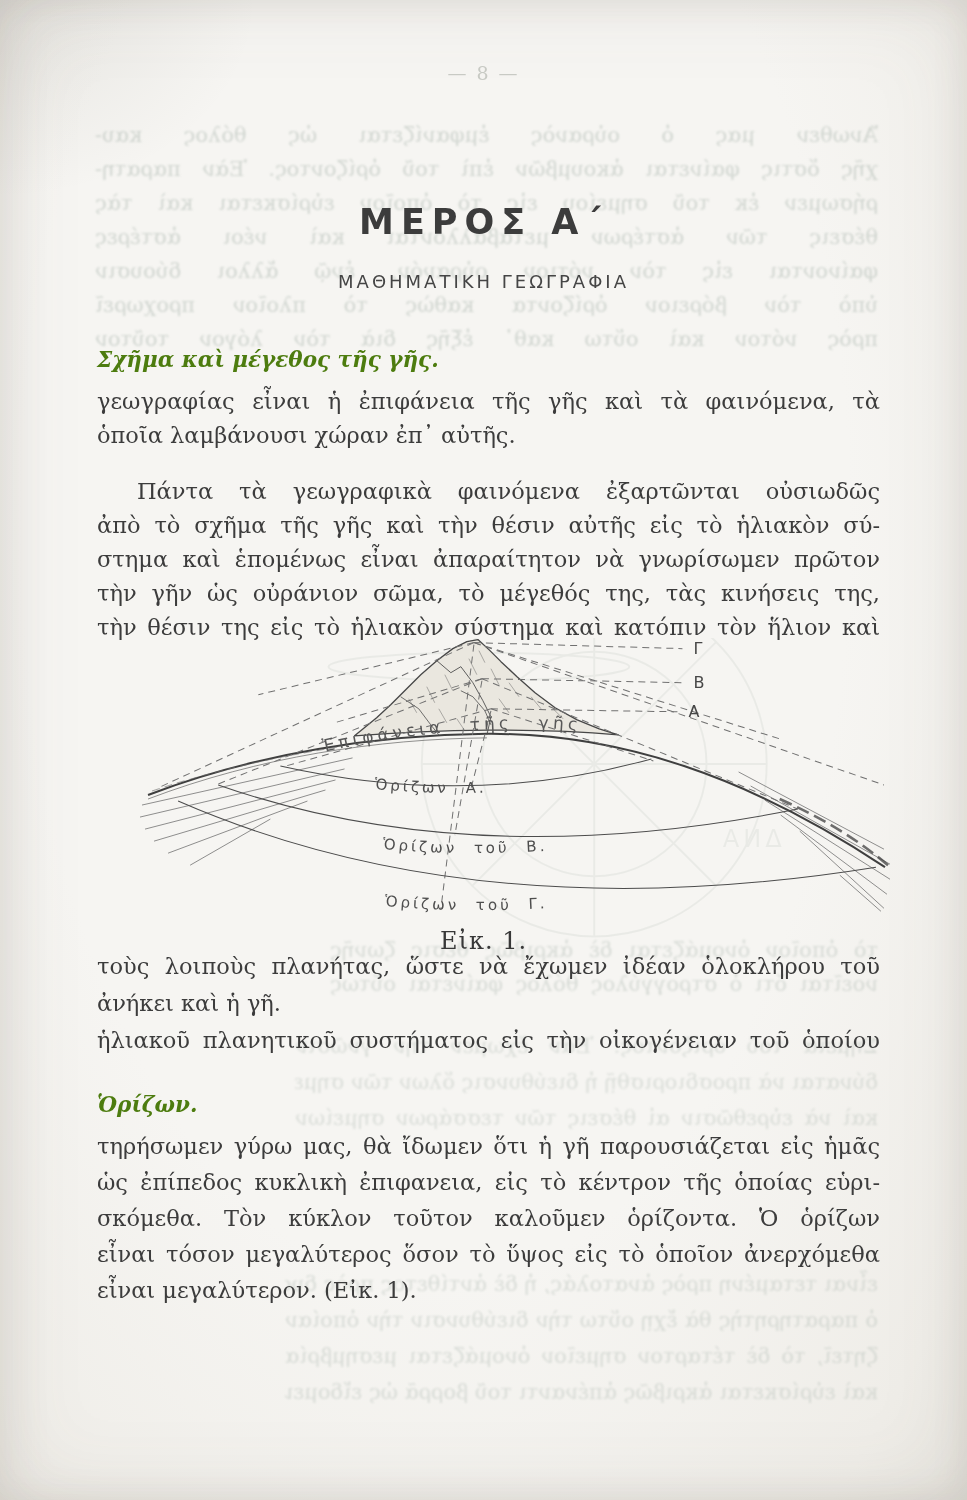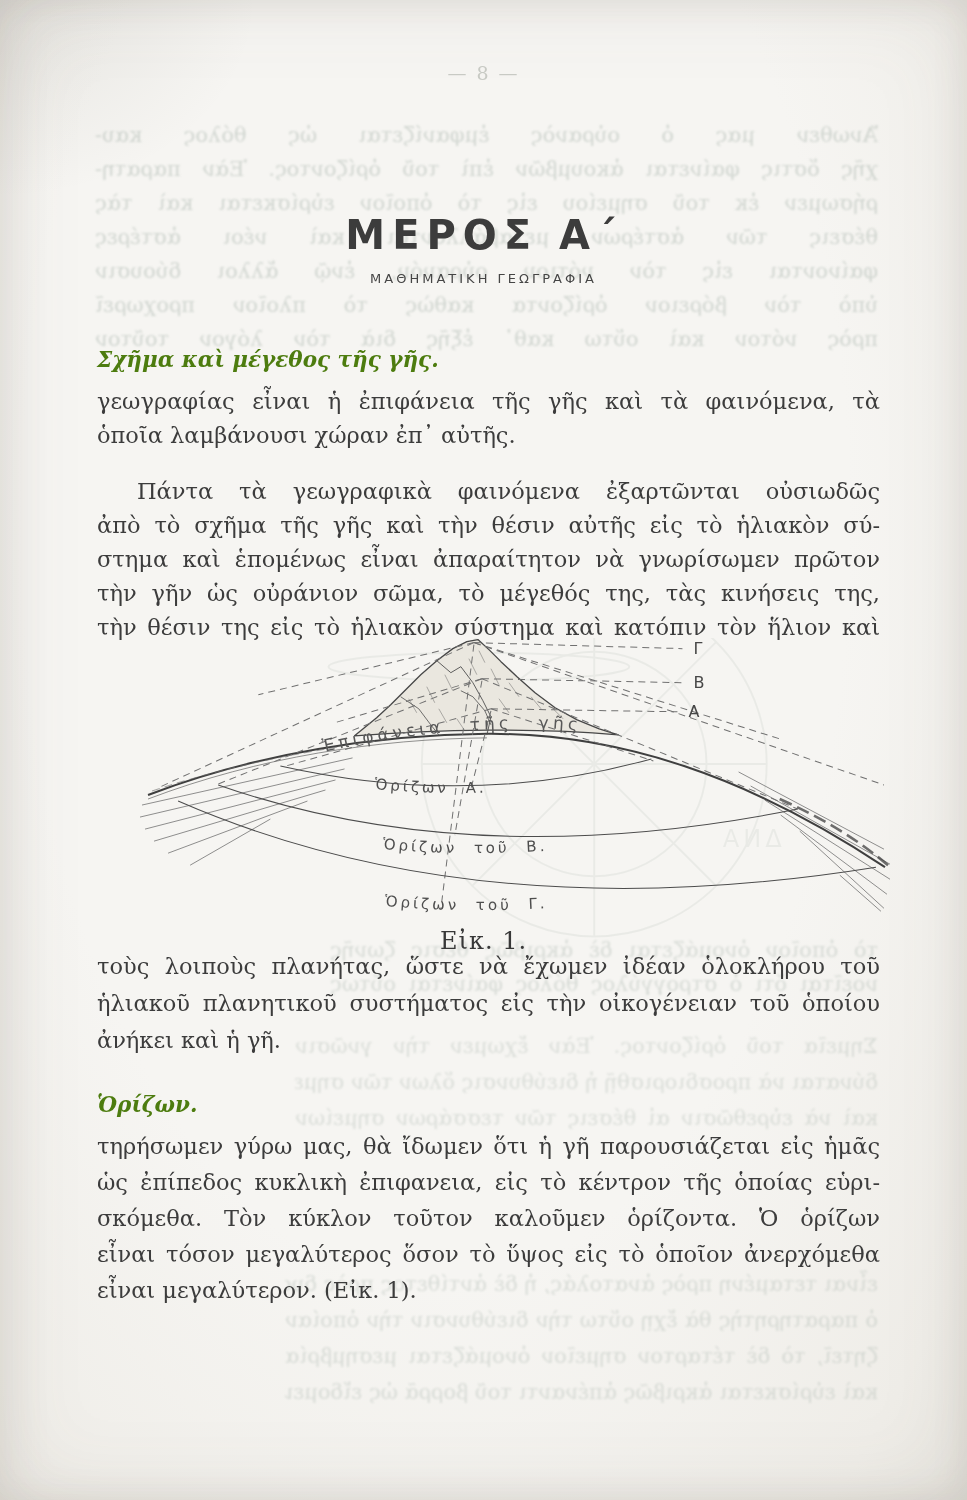--- a/index.html
+++ b/index.html
@@ -20,24 +20,24 @@
   .ghost .gline{text-align:justify;text-align-last:justify;white-space:nowrap;overflow:hidden;}
   .ghost-top{left:95px;top:118px;width:783px;opacity:.60;}
   .ghost-mid1{left:330px;top:933px;width:548px;opacity:.50;}
   .ghost-mid2{left:295px;top:1028px;width:583px;opacity:.45;line-height:36px;}
   .ghost-bottom{left:285px;top:1266px;width:593px;opacity:.48;line-height:36px;}
   .ghost-pageno{position:absolute;top:62px;left:0;width:100%;text-align:center;z-index:1;
     color:#c9cbc5;font-size:19px;letter-spacing:2px;filter:blur(.6px);}
 
   
   .content{position:absolute;inset:0;z-index:3;}
-  .part-title{position:absolute;top:212px;left:0;width:100%;text-align:center;
-    font-family:"DejaVu Sans", sans-serif;font-weight:700;font-size:40px;letter-spacing:7px;color:#3c3c3c;}
+  .part-title{position:absolute;top:202px;left:0;width:100%;text-align:center;
+    font-family:"DejaVu Sans", sans-serif;font-weight:700;font-size:35px;letter-spacing:7px;color:#3c3c3c;}
   .section-title{position:absolute;top:271px;left:0;width:100%;text-align:center;
-    font-family:"DejaVu Sans", sans-serif;font-weight:500;font-size:13px;letter-spacing:3px;color:#454545;}
+    font-family:"DejaVu Sans", sans-serif;font-weight:500;font-size:18px;letter-spacing:3px;color:#454545;}
   .run-head{position:absolute;left:97px;font-weight:700;font-style:italic;font-size:21.5px;color:#4d7c0f;margin:0;}
   .head-shape{top:347px;}
   .head-horizon{top:1092px;}
   .para{position:absolute;left:97px;width:783px;font-size:22.5px;color:#3c3c3c;}
   .p1{top:384px;line-height:34px;}
   .p2{top:474px;line-height:34px;}
   .p3{top:948px;line-height:37px;}
   .p4{top:1128px;line-height:36px;}
   .tline{text-align:justify;text-align-last:justify;white-space:nowrap;}
   .tline-last{text-align-last:left;}
@@ -205,22 +205,22 @@
 
     <text class="pt-label" x="554" y="15">Γ</text>
     <text class="pt-label" x="554" y="49">Β</text>
     <text class="pt-label" x="549" y="78">Α</text>
   </svg>
 
   <div class="fig-caption">Εἰκ. 1.</div>
 
   <div class="para p3">
       <div class="tline">τοὺς λοιποὺς πλανήτας, ὥστε νὰ ἔχωμεν ἰδέαν ὁλοκλήρου τοῦ</div>
+      <div class="tline tline-last">ἀνήκει καὶ ἡ γῆ.</div>
       <div class="tline">ἡλιακοῦ πλανητικοῦ συστήματος εἰς τὴν οἰκογένειαν τοῦ ὁποίου</div>
-      <div class="tline tline-last">ἀνήκει καὶ ἡ γῆ.</div>
     </div>
 
   <h3 class="run-head head-horizon">Ὁρίζων.</h3>
 
   <div class="para p4">
       <div class="tline">τηρήσωμεν γύρω μας, θὰ ἴδωμεν ὅτι ἡ γῆ παρουσιάζεται εἰς ἡμᾶς</div>
       <div class="tline">ὡς ἐπίπεδος κυκλικὴ ἐπιφανεια, εἰς τὸ κέντρον τῆς ὁποίας εὑρι-</div>
       <div class="tline">σκόμεθα. Τὸν κύκλον τοῦτον καλοῦμεν ὁρίζοντα. Ὁ ὁρίζων</div>
       <div class="tline">εἶναι τόσον μεγαλύτερος ὅσον τὸ ὕψος εἰς τὸ ὁποῖον ἀνερχόμεθα</div>
       <div class="tline tline-last">εἶναι μεγαλύτερον. (Εἰκ. 1).</div>

